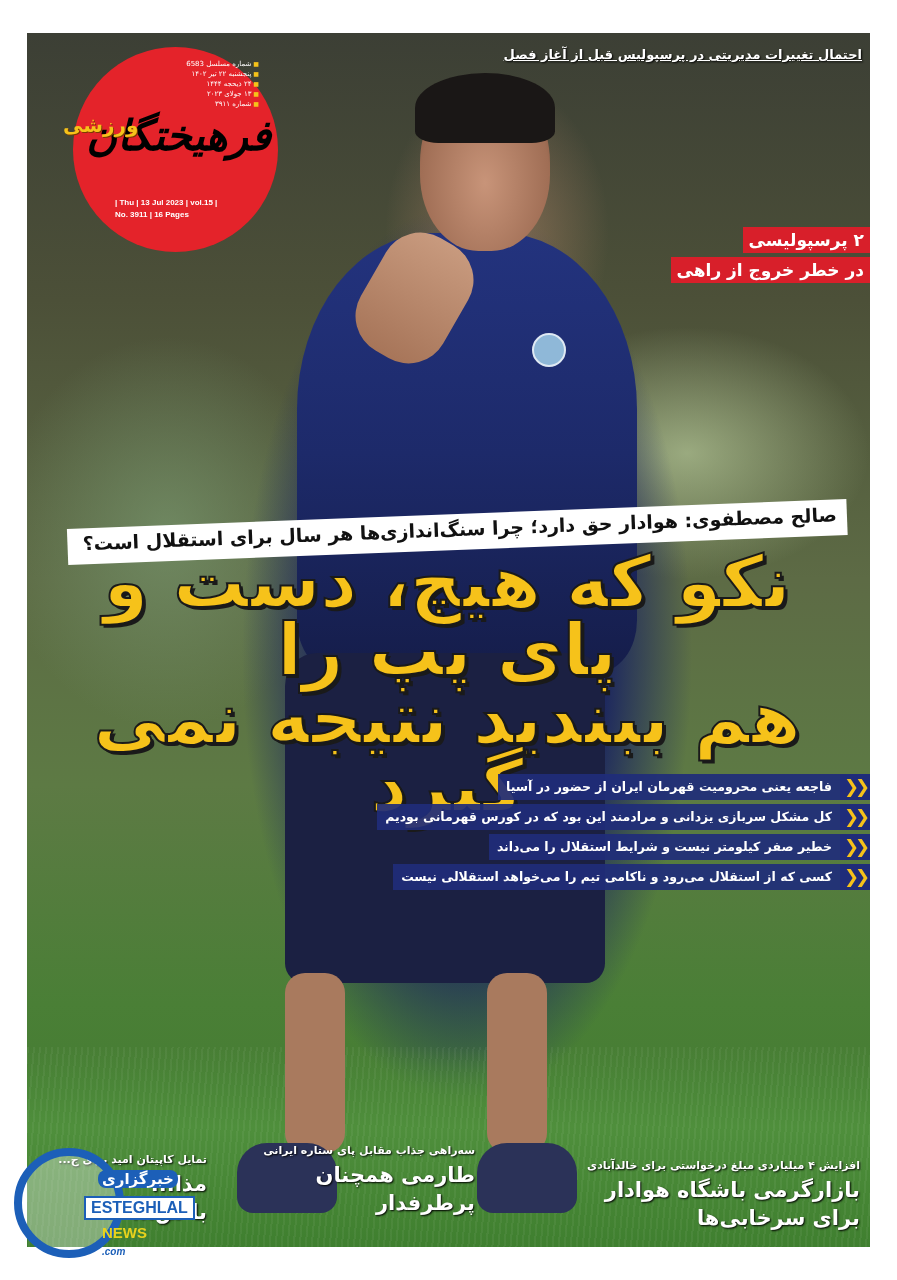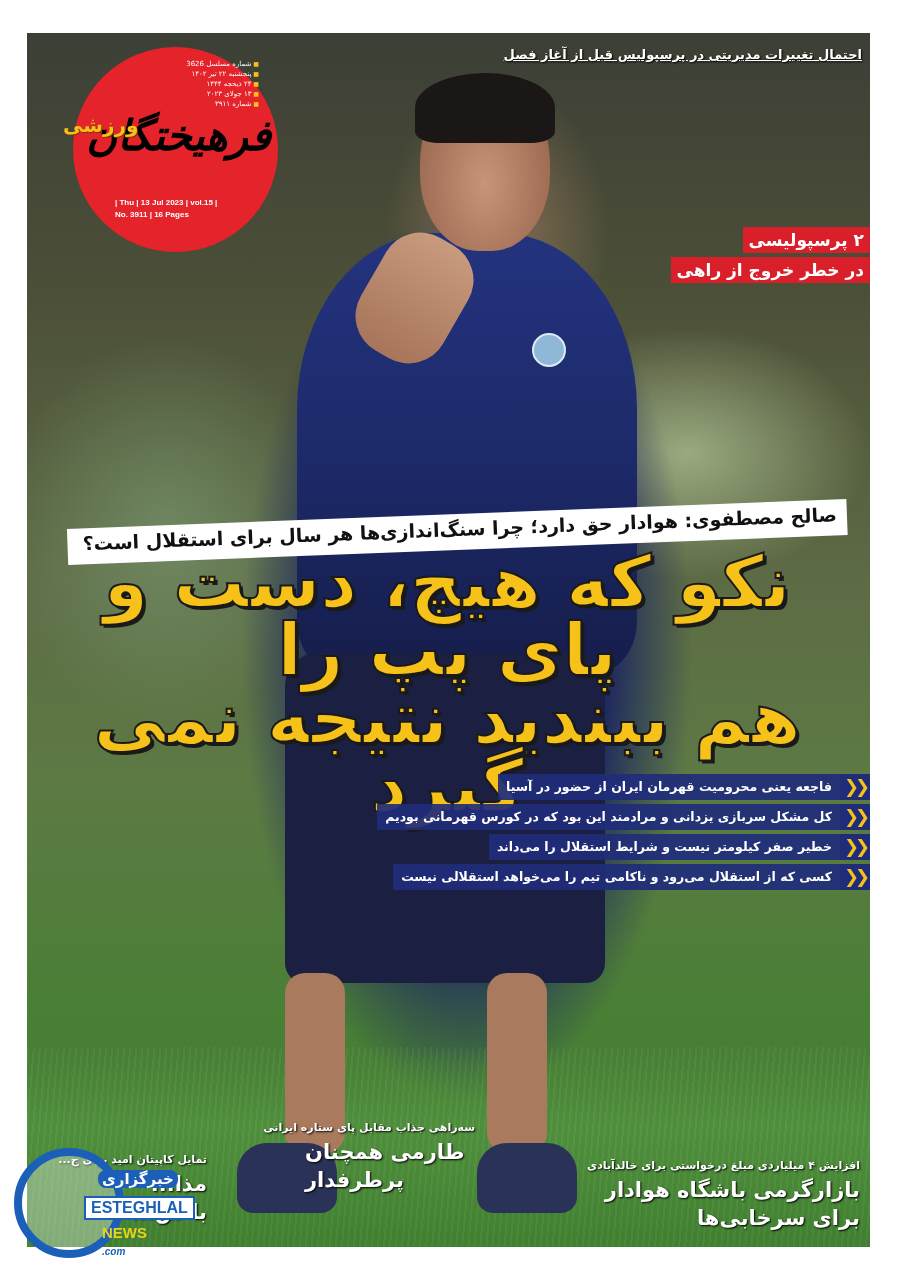--- a/index.html
+++ b/index.html
@@ -111,21 +111,21 @@
   .bullet .btext {
     background: rgba(31,44,122,0.92); color: #fff; font-weight: bold; font-size: 12.5px;
     line-height: 26px; padding: 0 8px; white-space: nowrap;
   }
 
   
   .story { position: absolute; direction: rtl; text-align: right; color: #fff; text-shadow: 1px 1px 2px #000; }
   .story .kick { font-size: 11px; font-weight: bold; margin-bottom: 4px; white-space: nowrap; }
   .story .head { font-size: 21px; font-weight: bold; line-height: 28px; }
   .story-right { right: 10px; top: 1126px; width: 260px; }
-  .story-mid { left: 278px; top: 1088px; width: 170px; text-align: left; }
+  .story-mid { left: 278px; top: 1111px; width: 170px; text-align: right; }
   .story-left { left: 0; top: 1120px; width: 180px; }
 
   
   .wm { position: absolute; left: 14px; top: 1148px; width: 150px; height: 130px; }
   .wm-circle { position: absolute; left: 0; top: 0; width: 110px; height: 110px; border-radius: 50%; border: 8px solid #1c5fb8; background: rgba(255,255,255,0.35); }
   .wm-fa { position: absolute; left: 84px; top: 22px; background: #1c5fb8; color: #fff; font-weight: bold; font-size: 15px; padding: 0 4px; border-radius: 8px; direction: rtl; }
   .wm-en { position: absolute; left: 70px; top: 48px; background: #fff; color: #1c5fb8; font-family: "Liberation Sans", sans-serif; font-weight: bold; font-size: 16px; padding: 1px 5px; border: 2px solid #1c5fb8; }
   .wm-news { position: absolute; left: 88px; top: 76px; font-family: "Liberation Sans", sans-serif; font-weight: bold; font-size: 15px; color: #e8d21c; }
   .wm-news small { color: #1c5fb8; font-size: 10px; font-style: italic; }
 </style>
@@ -141,21 +141,21 @@
   <div class="leg-r"></div>
   <div class="shoe-l"></div>
   <div class="shoe-r"></div>
   <div class="coach-head"></div>
   <div class="coach-hair"></div>
   <div class="coach-arm"></div>
   <div class="badge-logo"></div>
 
   <div class="masthead">
     <div class="mast-info">
-      <div>شماره مسلسل 3626</div>
+      <div>شماره مسلسل 6583</div>
       <div>پنجشنبه ۲۲ تیر ۱۴۰۲</div>
       <div>۲۴ ذیحجه ۱۴۴۴</div>
       <div>۱۳ جولای ۲۰۲۳</div>
       <div>شماره ۳۹۱۱</div>
     </div>
     <div class="mast-title">فرهیختگان</div>
     <div class="mast-sport">ورزشی</div>
     <div class="mast-edition">
       <div>| Thu | 13 Jul 2023 | vol.15 |</div>
       <div>No. 3911 | 16 Pages</div>

